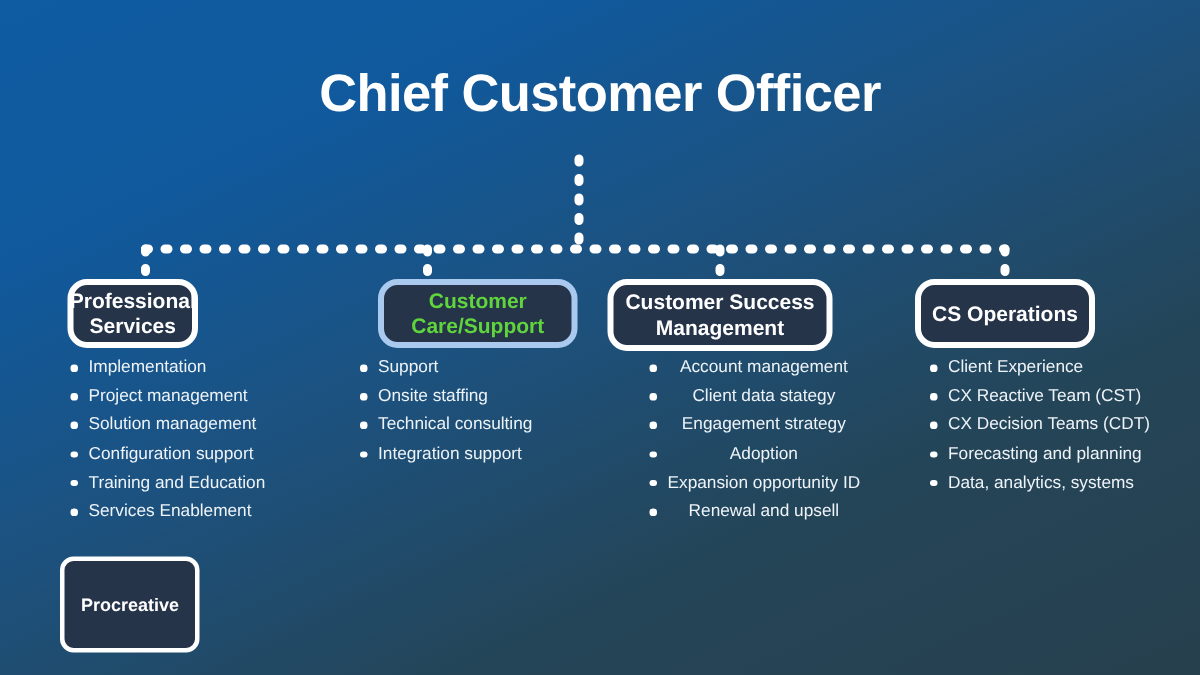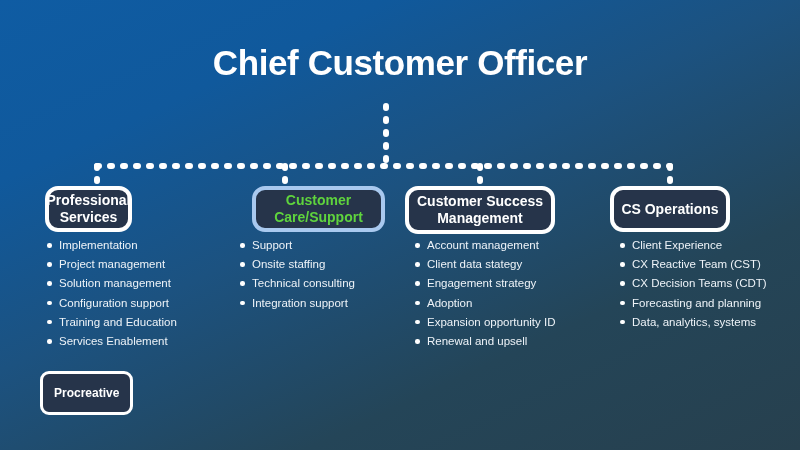--- a/index.html
+++ b/index.html
@@ -98,21 +98,21 @@
     box-sizing: border-box;
     display: inline-flex;
     align-items: center;
     justify-content: center;
     border: 3px solid #ffffff;
     border-radius: 9px;
     background: #26344a;
     color: #ffffff;
     font-size: 12px;
     font-weight: bold;
-    padding: 12px 11px;
+    padding: 22px 11px;
     margin-bottom: 8px;
   }
   .legend-chip.accent {
     border-color: #a9c9ef;
     color: #5fd43d;
   }
 </style>
 </head>
 <body>
 
@@ -143,21 +143,21 @@
 
   <div class="node-box accent" style="left:212px; top:186px; width:133px; height:46px;margin-left:40px;">Customer Care/Support</div>
   <ul class="bullet-list" style="left:238px; top:238px;">
     <li>Support</li>
     <li>Onsite staffing</li>
     <li>Technical consulting</li>
     <li>Integration support</li>
   </ul>
 
   <div class="node-box" style="left:405px; top:186px; width:150px; height:48px;">Customer Success Management</div>
-  <ul class="bullet-list" style="left:413px; top:238px;">
+  <ul class="bullet-list" style="left:431px; top:238px;text-align:center;">
     <li>Account management</li>
     <li>Client data stategy</li>
     <li>Engagement strategy</li>
     <li>Adoption</li>
     <li>Expansion opportunity ID</li>
     <li>Renewal and upsell</li>
   </ul>
 
   <div class="node-box" style="left:610px; top:186px; width:120px; height:46px;">CS Operations</div>
   <ul class="bullet-list" style="left:618px; top:238px;">

